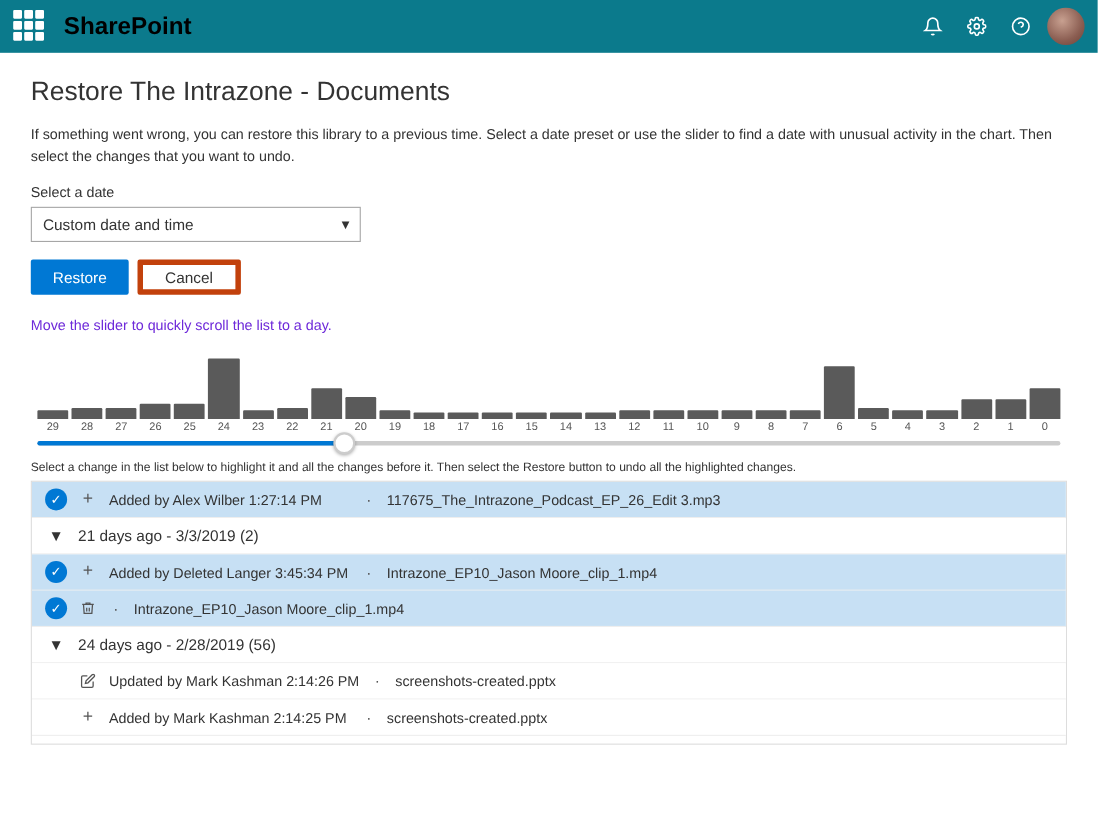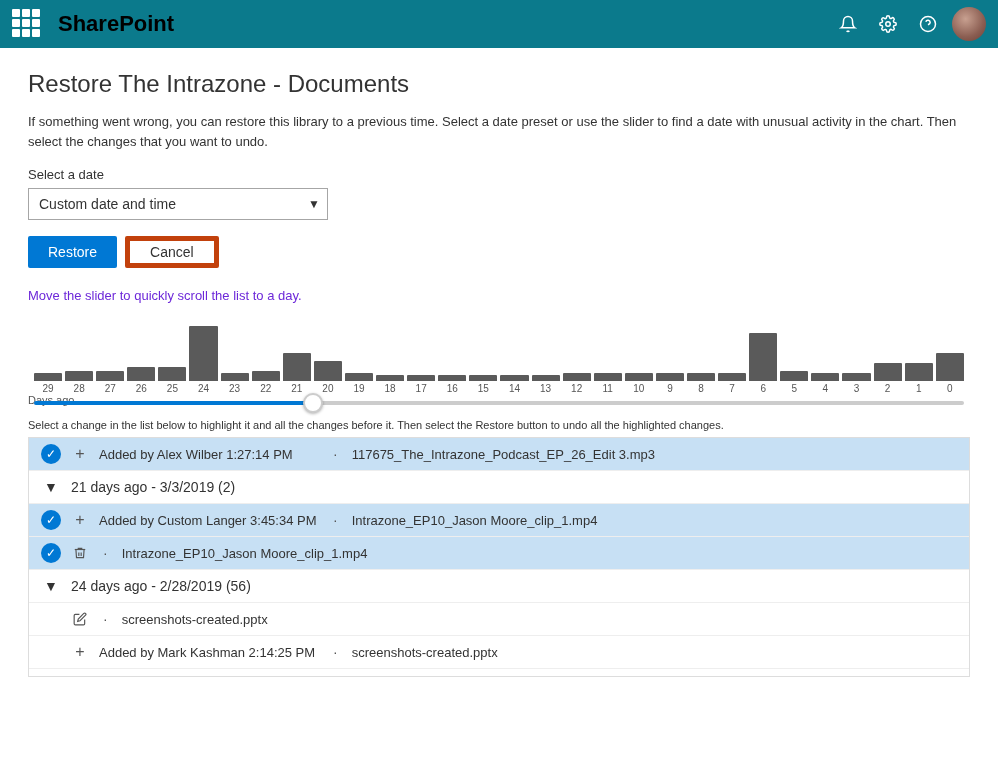--- a/index.html
+++ b/index.html
@@ -312,21 +312,20 @@
         <div class="chart-label">8</div>
         <div class="chart-label">7</div>
         <div class="chart-label">6</div>
         <div class="chart-label">5</div>
         <div class="chart-label">4</div>
         <div class="chart-label">3</div>
         <div class="chart-label">2</div>
         <div class="chart-label">1</div>
         <div class="chart-label">0</div>
       </div>
-    <div class="days-ago-label">Days ago</div>
   </div>
 
   <div style="padding: 0 6px; position: relative; margin-bottom: 14px;">
     <div class="slider-track">
       <div class="slider-fill" id="slider-fill" style="width: 30%;"></div>
       <div class="slider-thumb" id="slider-thumb" style="left: 30%;"></div>
       <input type="range" class="range-input" min="0" max="100" value="30" id="range-slider" style="">
     </div>
   </div>
 
@@ -344,21 +343,21 @@
     </div>
       <div class="change-item group-header">
       <div class="group-chevron">▼</div>
       <div class="group-title">21 days ago - 3/3/2019 (2)</div>
     </div>
       <div class="change-item checked">
       <div class="change-checkbox">✓</div>
       <div class="change-type-icon">
           <span style="font-size:16px;color:#555;font-weight:300;">+</span>
         </div>
-      <div class="change-action">Added by Custom Langer 3:45:34 PM</div>
+      <div class="change-action">Added by Deleted Langer 3:45:34 PM</div>
       <div class="change-dot">·</div>
       <div class="change-file">Intrazone_EP10_Jason Moore_clip_1.mp4</div>
     </div>
       <div class="change-item checked">
       <div class="change-checkbox">✓</div>
       <div class="change-type-icon">
           <svg width="14" height="14" viewBox="0 0 24 24" fill="none" stroke="#555" stroke-width="2">
             <polyline points="3 6 5 6 21 6"></polyline>
             <path d="M19 6l-1 14H6L5 6"></path>
             <path d="M10 11v6"></path>
@@ -374,20 +373,21 @@
       <div class="group-title">24 days ago - 2/28/2019 (56)</div>
     </div>
       <div class="change-item">
       <div style="width:20px;height:20px;"></div>
       <div class="change-type-icon">
           <svg width="14" height="14" viewBox="0 0 24 24" fill="none" stroke="#555" stroke-width="2">
             <path d="M11 4H4a2 2 0 0 0-2 2v14a2 2 0 0 0 2 2h14a2 2 0 0 0 2-2v-7"></path>
             <path d="M18.5 2.5a2.121 2.121 0 0 1 3 3L12 15l-4 1 1-4 9.5-9.5z"></path>
           </svg>
         </div>
+      <div class="change-action">Updated by Mark Kashman 2:14:26 PM</div>
       <div class="change-dot">·</div>
       <div class="change-file">screenshots-created.pptx</div>
     </div>
       <div class="change-item">
       <div style="width:20px;height:20px;"></div>
       <div class="change-type-icon">
           <span style="font-size:16px;color:#555;font-weight:300;">+</span>
         </div>
       <div class="change-action">Added by Mark Kashman 2:14:25 PM</div>
       <div class="change-dot">·</div>

